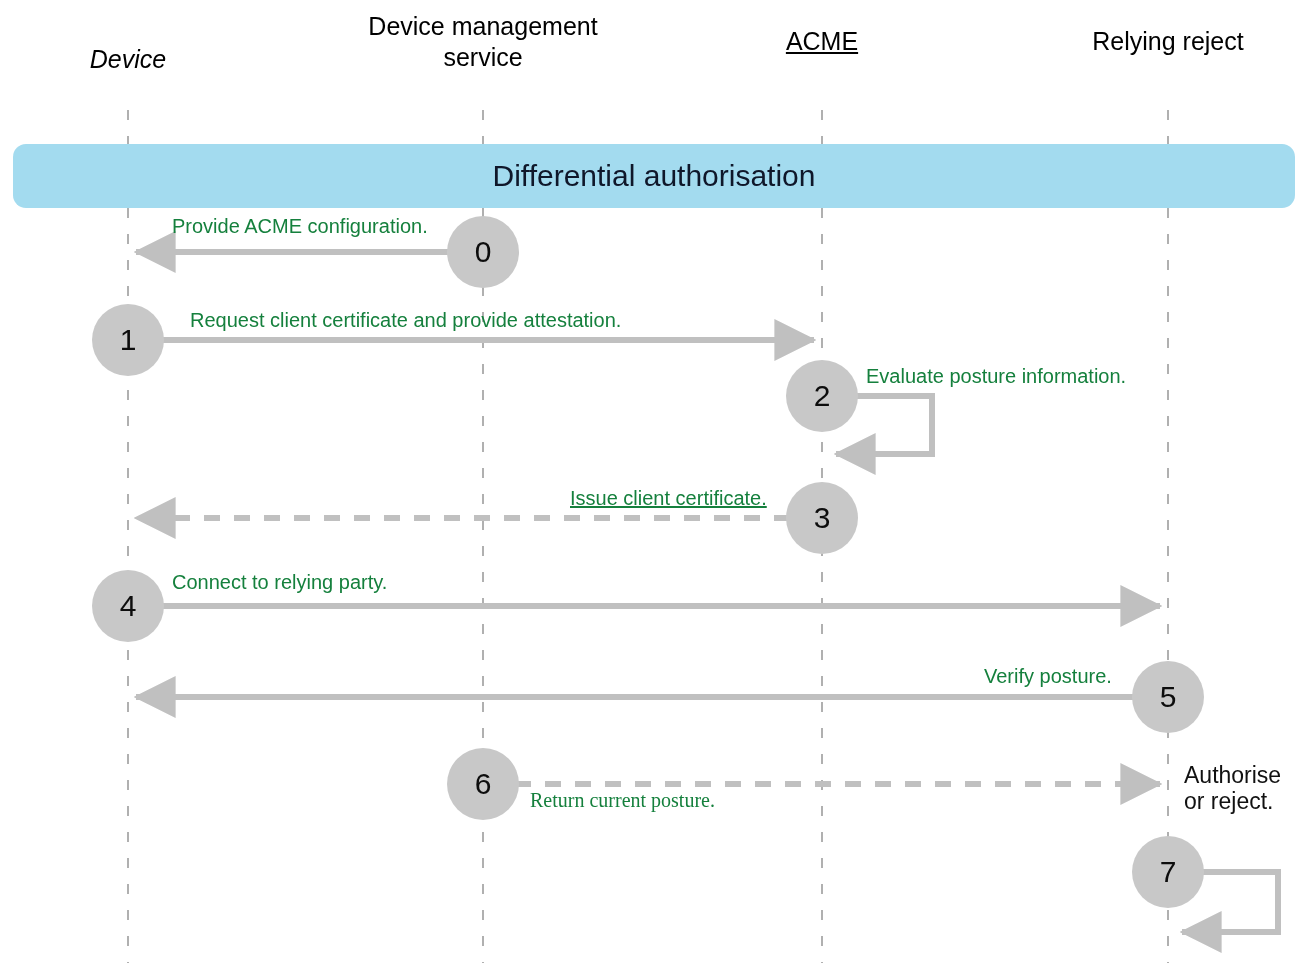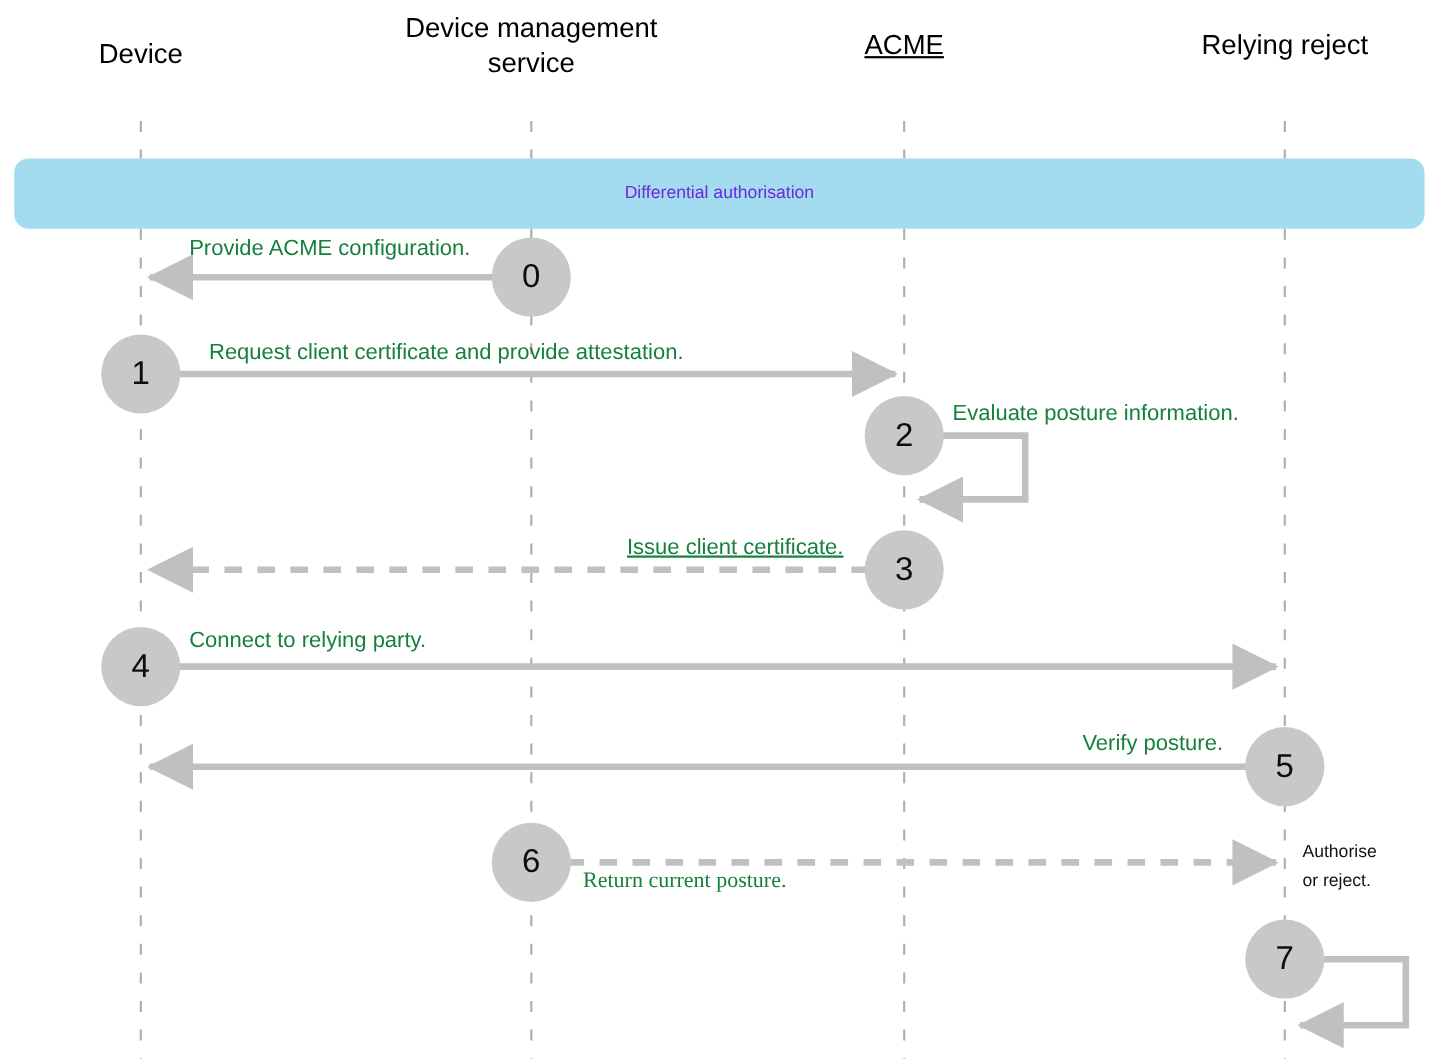--- a/index.html
+++ b/index.html
@@ -38,35 +38,35 @@
   }
   .phase-banner {
     position: absolute;
     background: #a3dbef;
     border-radius: 13px;
     display: flex;
     align-items: center;
     justify-content: center;
   }
   .phase-banner-label {
-    font-size: 16px;
-    color: #6d28d9;
+    font-size: 30px;
+    color: #0f172a;
     font-family: "Liberation Sans", sans-serif;
   }
   .msg-label {
     position: absolute;
     font-size: 20px;
     line-height: 25px;
     color: #15803d;
     font-family: "Liberation Sans", sans-serif;
     white-space: nowrap;
   }
   .side-note {
     position: absolute;
-    font-size: 16px;
+    font-size: 23px;
     line-height: 26px;
     color: #111111;
     font-family: "Liberation Sans", sans-serif;
     white-space: pre-line;
   }
   .step-badge {
     position: absolute;
     border-radius: 50%;
     background: #c8c8c8;
     display: flex;
@@ -104,21 +104,21 @@
         <path d="M 854 396 L 932 396 L 932 454 L 836 454" fill="none" stroke="#c0c0c0" stroke-width="6" marker-end="url(#arrowhead)"></path>
         <path d="M 790 518 L 136 518" fill="none" stroke="#c0c0c0" stroke-width="6" marker-end="url(#arrowhead)" stroke-dasharray="16 14"></path>
         <path d="M 160 606 L 1160 606" fill="none" stroke="#c0c0c0" stroke-width="6" marker-end="url(#arrowhead)"></path>
         <path d="M 1136 697 L 136 697" fill="none" stroke="#c0c0c0" stroke-width="6" marker-end="url(#arrowhead)"></path>
         <path d="M 515 784 L 1160 784" fill="none" stroke="#c0c0c0" stroke-width="6" marker-end="url(#arrowhead)" stroke-dasharray="16 14"></path>
         <path d="M 1200 872 L 1278 872 L 1278 932 L 1182 932" fill="none" stroke="#c0c0c0" stroke-width="6" marker-end="url(#arrowhead)"></path>
       </g>
   </svg>
 
   <div id="lane-headers">
-      <div class="lane-header" style="left: 28px; top: 34px; width: 200px;">Device</div>
+      <div class="lane-header" style="left: 28px; top: 44px; width: 200px; font-style: italic;">Device</div>
       <div class="lane-header" style="left: 333px; top: 11px; width: 300px;">Device management
 service</div>
       <div class="lane-header" style="left: 722px; top: 26px; width: 200px; text-decoration: underline;">ACME</div>
       <div class="lane-header" style="left: 1048px; top: 26px; width: 240px;">Relying reject</div>
     </div>
 
   <div class="phase-banner" id="phase-banner" style="left: 13px; top: 144px; width: 1282px; height: 64px; background: rgb(163, 219, 239);">
     <span class="phase-banner-label">Differential authorisation</span>
   </div>
 

